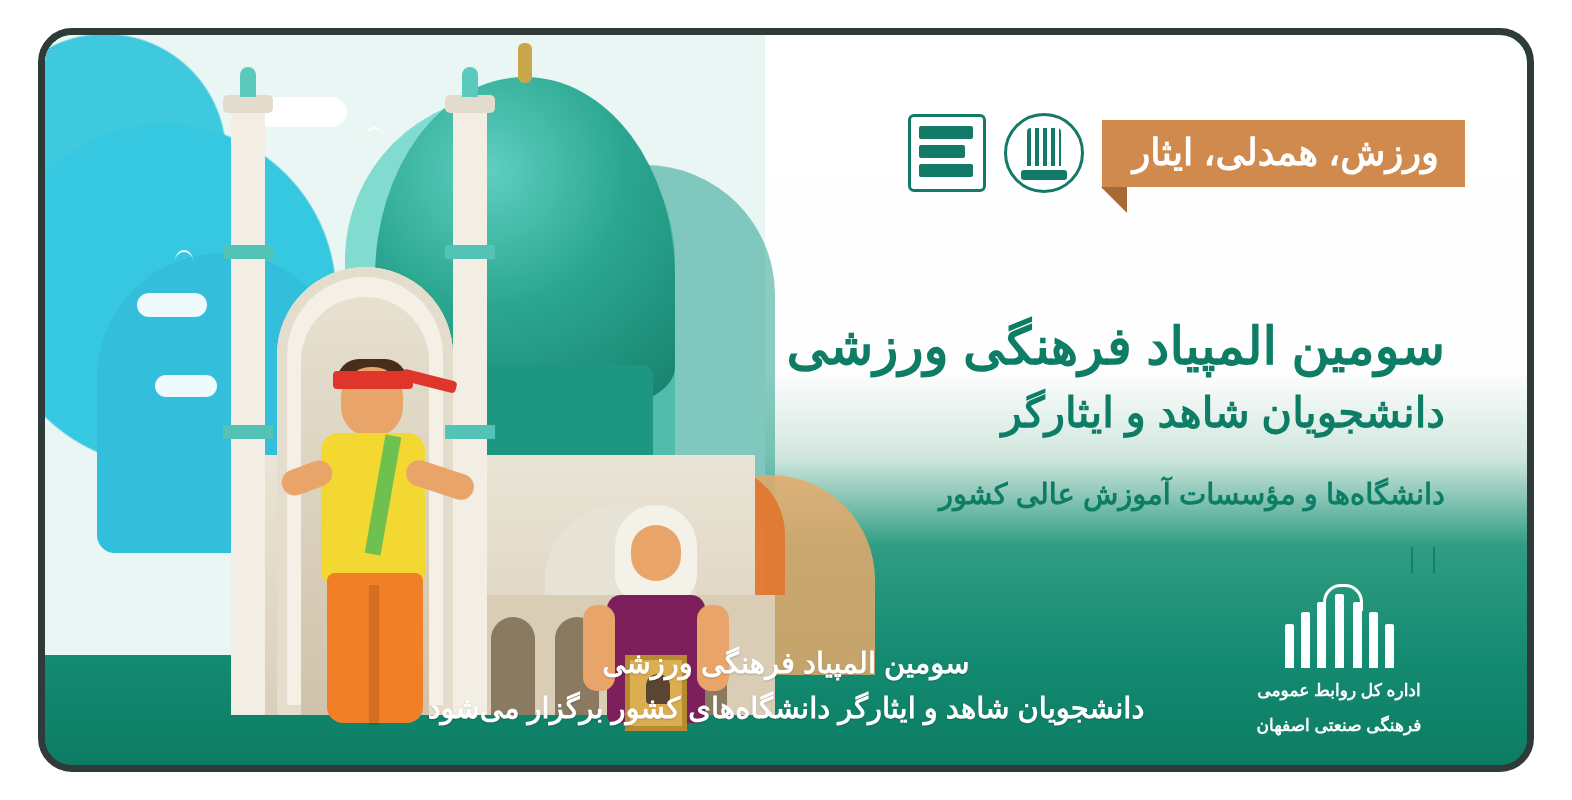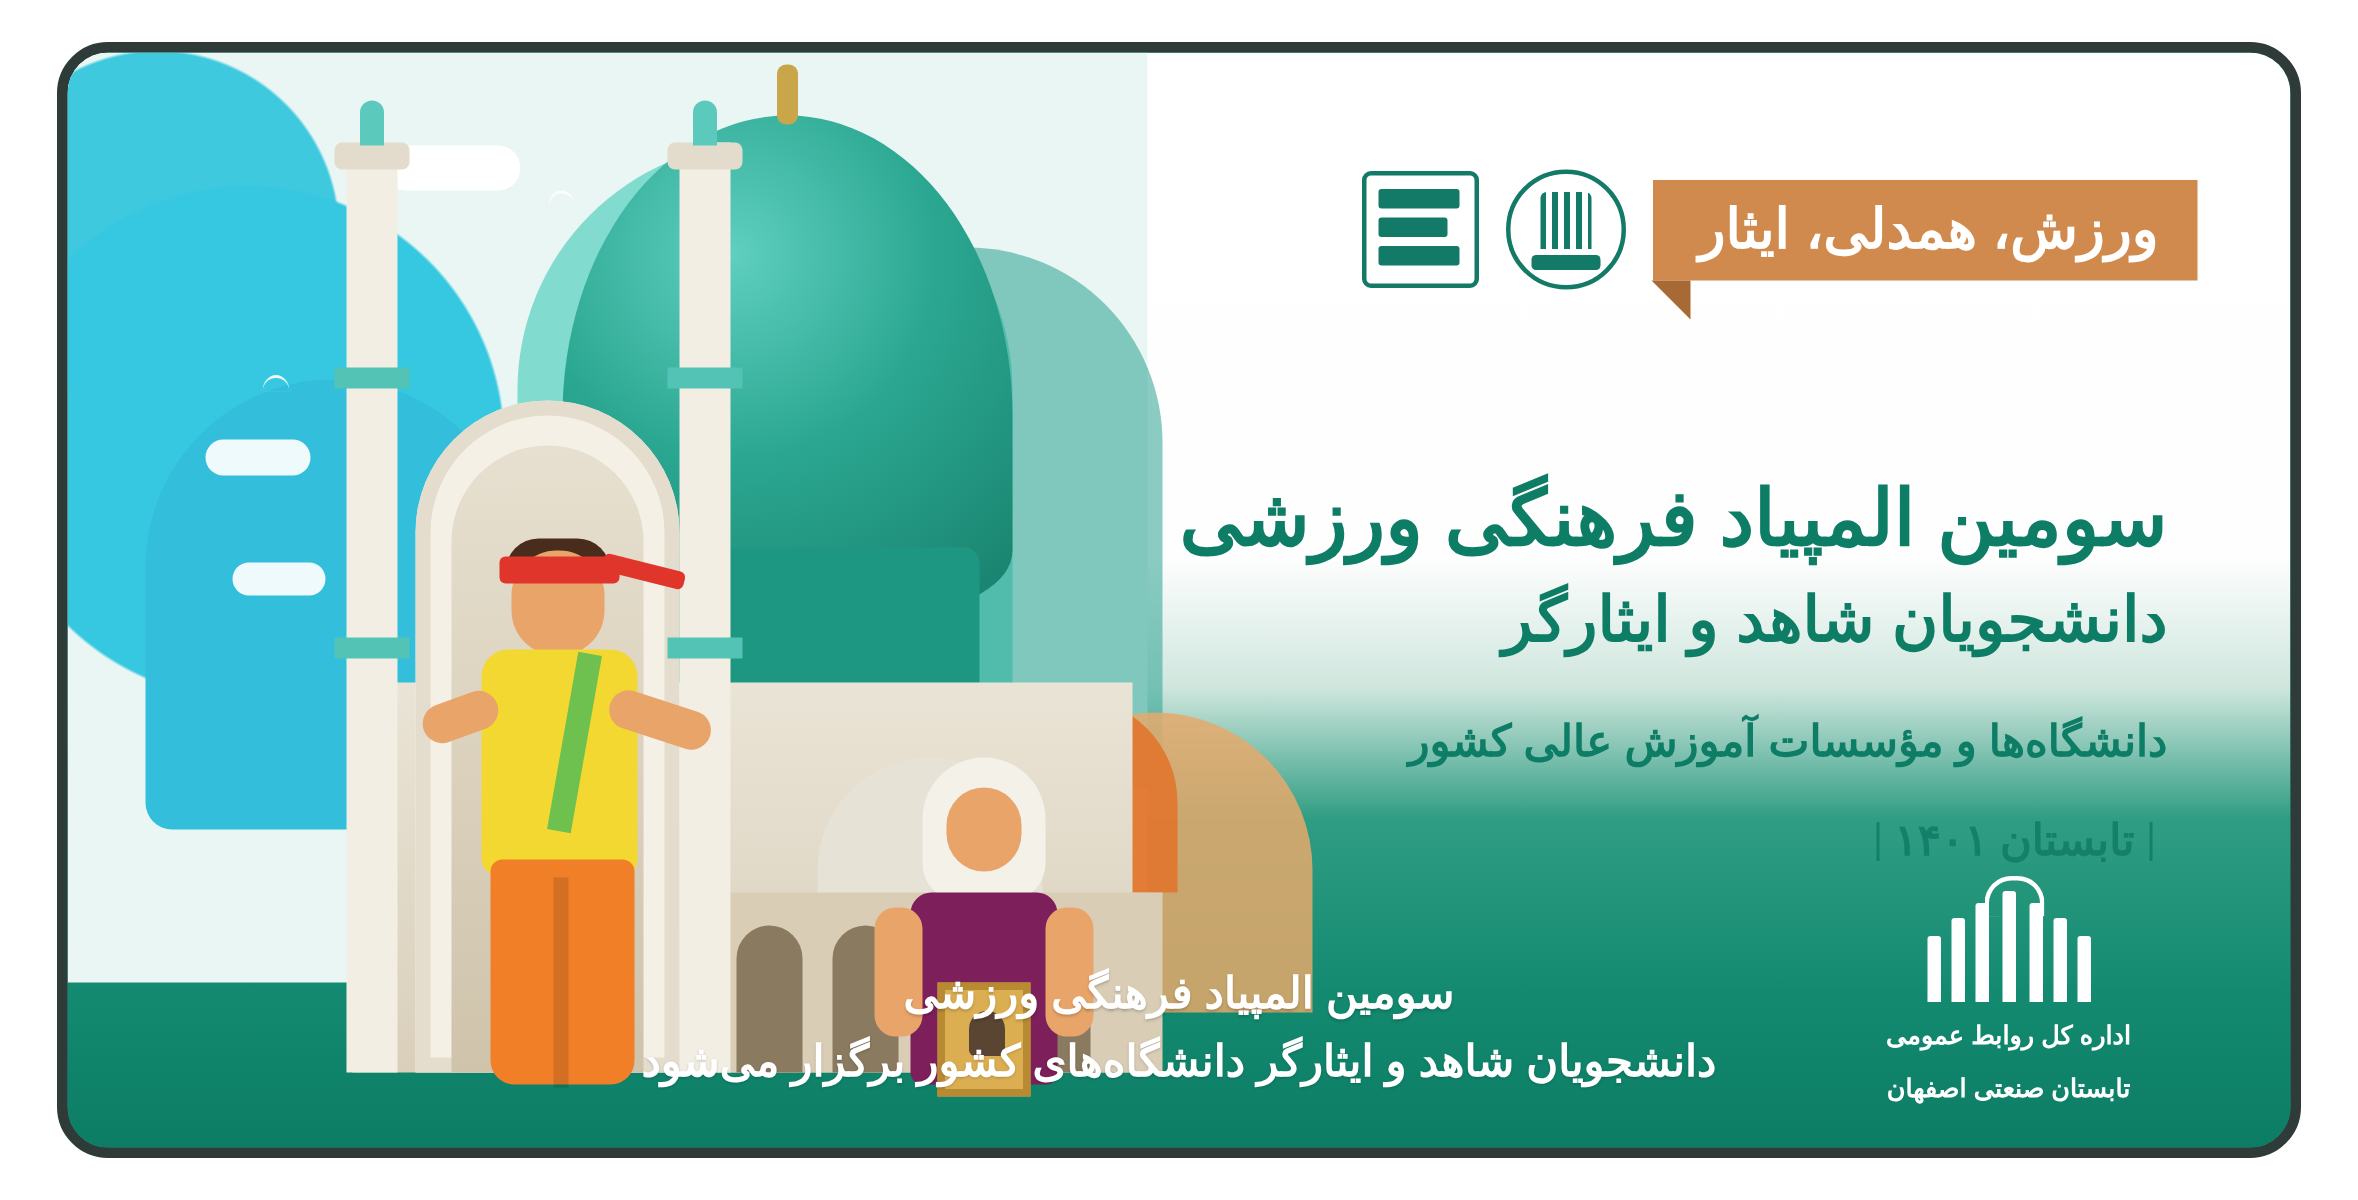--- a/index.html
+++ b/index.html
@@ -599,38 +599,38 @@
           <span class="bar"></span>
           <span class="bar"></span>
           <span class="bar"></span>
         </div>
       </div>
 
       <h1 class="title-1">سومین المپیاد فرهنگی ورزشی</h1>
       <h1 class="title-2">دانشجویان شاهد و ایثارگر</h1>
       <div class="subtitle">دانشگاه‌ها و مؤسسات آموزش عالی کشور</div>
       <div class="season">
-        <span class="bar-r"></span><span>تابستان ۱۴۰۱</span><span class="bar-l"></span>
+        <span class="bar-r"></span><span class="bar-l"></span>
       </div>
     </div>
 
     <div class="caption">
       <span class="l1">سومین المپیاد فرهنگی ورزشی</span>
       <span class="l2">دانشجویان شاهد و ایثارگر دانشگاه‌های کشور برگزار می‌شود</span>
     </div>
 
     <div class="uni-mark">
       <div class="uni-glyph">
         <span class="col"></span>
         <span class="col"></span>
         <span class="col"></span>
         <span class="col"></span>
         <span class="col"></span>
         <span class="col"></span>
         <span class="col"></span>
         <span class="dome"></span>
       </div>
       <div class="uni-line">اداره کل روابط عمومی</div>
-      <div class="uni-line">تابستان صنعتی اصفهان</div>
+      <div class="uni-line">فرهنگی صنعتی اصفهان</div>
     </div>
 
   </div>
 </div>
 
 </body></html>

